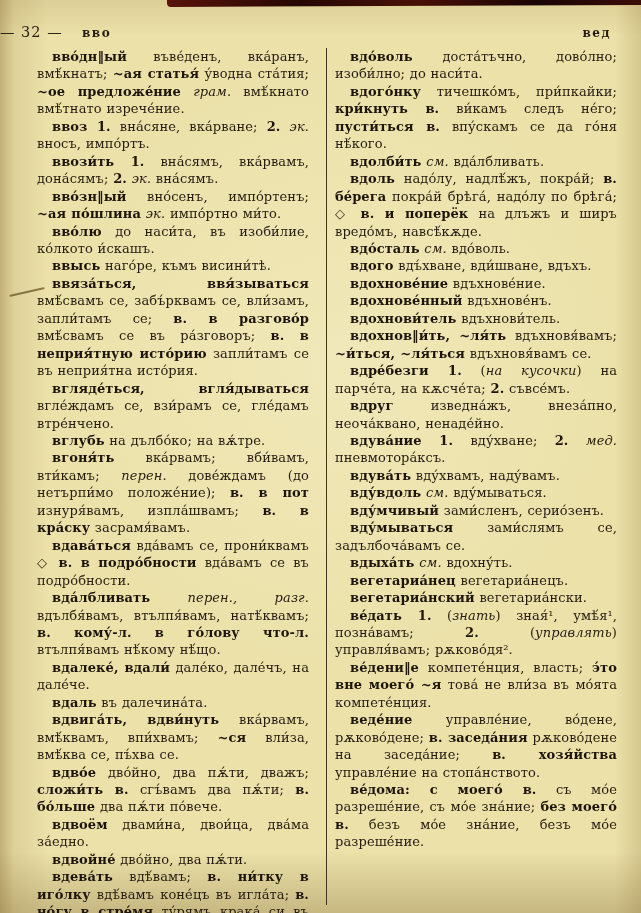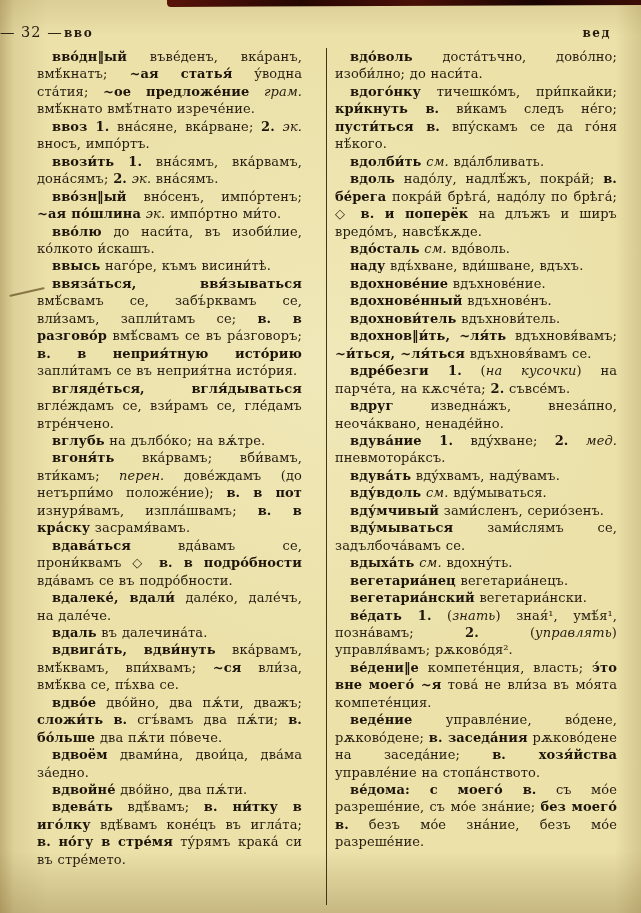--- a/index.html
+++ b/index.html
@@ -21,26 +21,26 @@
     background:linear-gradient(90deg,#5a140a,#260603 28%,#4a1008 52%,#1a0402 78%,#3c0d06);
     transform:rotate(-.25deg);transform-origin:left top;
     border-bottom-left-radius:4px;
   }
   .scratch{
     position:absolute;left:9px;top:291px;width:36px;height:2px;
     background:#6b5426;transform:rotate(-13deg);border-radius:2px;opacity:.75;
   }
   .header{position:absolute;top:24px;left:0;right:0;height:20px;}
   .header .gw{position:absolute;font-size:12px;font-weight:bold;letter-spacing:1.5px;}
-  .header .gw-left{left:64px;top:2px;}
+  .header .gw-left{left:82px;top:2px;}
   .header .gw-right{right:30px;top:2px;}
   .header .pageno{position:absolute;left:0;right:30px;top:0;text-align:left;font-size:14.5px;letter-spacing:1px;}
   .columns{position:absolute;top:48px;left:37px;right:24px;bottom:8px;display:flex;}
   .col{width:50%;box-sizing:border-box;}
-  .col-left{padding-right:24px;border-right:1px solid #44341b;}
+  .col-left{padding-right:17px;border-right:1px solid #44341b;}
   .col-right{padding-left:8px;}
   .entry{
     margin:0;text-indent:15px;text-align:justify;
     font-size:13px;line-height:17.45px;letter-spacing:.1px;word-spacing:.5px;
   }
   .entry b{font-weight:bold;color:#1d140a;}
   .entry i{font-style:italic;}
 </style>
 </head>
 <body>
@@ -61,35 +61,36 @@
         <p class="entry"><b>ввоз 1.</b> вна́сяне, вка́рване; <b>2.</b> <i>эк.</i> вносъ, импо́ртъ.</p>
         <p class="entry"><b>ввози́ть 1.</b> вна́сямъ, вка́рвамъ, дона́сямъ; <b>2.</b> <i>эк.</i> вна́сямъ.</p>
         <p class="entry"><b>вво́зн‖ый</b> вно́сенъ, импо́ртенъ; <b>~ая по́шлина</b> <i>эк.</i> импо́ртно ми́то.</p>
         <p class="entry"><b>вво́лю</b> до наси́та, въ изоби́лие, ко́лкото и́скашъ.</p>
         <p class="entry"><b>ввысь</b> наго́ре, къмъ висини́тѣ.</p>
         <p class="entry"><b>ввяза́ться, ввя́зываться</b> вмѣ́свамъ се, забъ́рквамъ се, вли́замъ, запли́тамъ се; <b>в. в разгово́р</b> вмѣ́свамъ се въ ра́зговоръ; <b>в. в неприя́тную исто́рию</b> запли́тамъ се въ неприя́тна исто́рия.</p>
         <p class="entry"><b>вгляде́ться, вгля́дываться</b> вгле́ждамъ се, взи́рамъ се, гле́дамъ втре́нчено.</p>
         <p class="entry"><b>вглубь</b> на дълбо́ко; на вѫ́тре.</p>
         <p class="entry"><b>вгоня́ть</b> вка́рвамъ; вби́вамъ, вти́камъ; <i>перен.</i> дове́ждамъ (до нетърпи́мо положе́ние); <b>в. в пот</b> изнуря́вамъ, изпла́швамъ; <b>в. в кра́ску</b> засрамя́вамъ.</p>
         <p class="entry"><b>вдава́ться</b> вда́вамъ се, прони́квамъ ◇ <b>в. в подро́бности</b> вда́вамъ се въ подро́бности.</p>
+        <p class="entry"><b>вда́лбливать</b> <i>перен., разг.</i> вдълбя́вамъ, втълпя́вамъ, натѣ́квамъ; <b>в. кому́-л. в го́лову что-л.</b> втълпя́вамъ нѣ́кому нѣ́що.</p>
         <p class="entry"><b>вдалеке́, вдали́</b> дале́ко, дале́чъ, на дале́че.</p>
         <p class="entry"><b>вдаль</b> въ далечина́та.</p>
         <p class="entry"><b>вдвига́ть, вдви́нуть</b> вка́рвамъ, вмѣ́квамъ, впи́хвамъ; <b>~ся</b> вли́за, вмѣ́ква се, пъ́хва се.</p>
         <p class="entry"><b>вдво́е</b> дво́йно, два пѫ́ти, дважъ; <b>сложи́ть в.</b> сгъ́вамъ два пѫ́ти; <b>в. бо́льше</b> два пѫ́ти по́вече.</p>
         <p class="entry"><b>вдвоём</b> двами́на, двои́ца, два́ма за́едно.</p>
         <p class="entry"><b>вдвойне́</b> дво́йно, два пѫ́ти.</p>
         <p class="entry"><b>вдева́ть</b> вдѣ́вамъ; <b>в. ни́тку в иго́лку</b> вдѣ́вамъ коне́цъ въ игла́та; <b>в. но́гу в стре́мя</b> ту́рямъ крака́ си въ стре́мето.</p>
       </div>
     <div class="col col-right">
         <p class="entry"><b>вдо́воль</b> доста́тъчно, дово́лно; изоби́лно; до наси́та.</p>
         <p class="entry"><b>вдого́нку</b> тичешко́мъ, при́пкайки; <b>кри́кнуть в.</b> ви́камъ следъ не́го; <b>пусти́ться в.</b> впу́скамъ се да го́ня нѣ́кого.</p>
         <p class="entry"><b>вдолби́ть</b> <i>см.</i> вда́лбливать.</p>
         <p class="entry"><b>вдоль</b> надо́лу, надлѣ́жъ, покра́й; <b>в. бе́рега</b> покра́й брѣга́, надо́лу по брѣга́; ◇ <b>в. и поперёк</b> на длъжъ и ширъ вредо́мъ, навсѣ́кѫде.</p>
         <p class="entry"><b>вдо́сталь</b> <i>см.</i> вдо́воль.</p>
-        <p class="entry"><b>наду</b> вдъ́хване, вди́шване, вдъхъ.</p>
+        <p class="entry"><b>вдого</b> вдъ́хване, вди́шване, вдъхъ.</p>
         <p class="entry"><b>вдохнове́ние</b> вдъхнове́ние.</p>
         <p class="entry"><b>вдохнове́нный</b> вдъхнове́нъ.</p>
         <p class="entry"><b>вдохнови́тель</b> вдъхнови́тель.</p>
         <p class="entry"><b>вдохнов‖и́ть, ~ля́ть</b> вдъхновя́вамъ; <b>~и́ться, ~ля́ться</b> вдъхновя́вамъ се.</p>
         <p class="entry"><b>вдре́безги 1.</b> (<i>на кусочки</i>) на парче́та, на кѫсче́та; <b>2.</b> съвсе́мъ.</p>
         <p class="entry"><b>вдруг</b> изведна́жъ, внеза́пно, неоча́квано, ненаде́йно.</p>
         <p class="entry"><b>вдува́ние 1.</b> вду́хване; <b>2.</b> <i>мед.</i> пневмотора́ксъ.</p>
         <p class="entry"><b>вдува́ть</b> вду́хвамъ, наду́вамъ.</p>
         <p class="entry"><b>вду́вдоль</b> <i>см.</i> вду́мываться.</p>
         <p class="entry"><b>вду́мчивый</b> зами́сленъ, серио́зенъ.</p>

